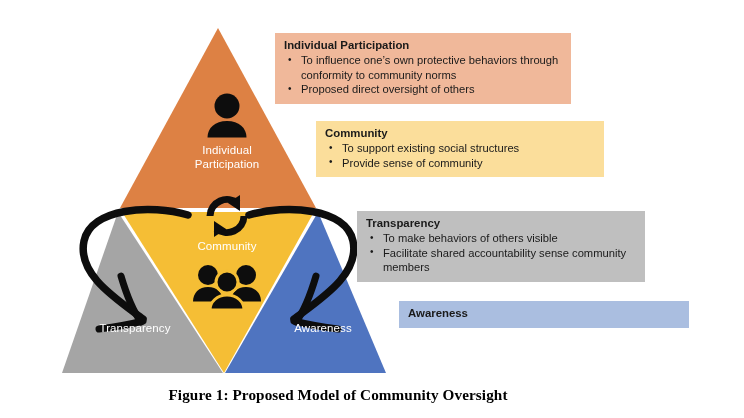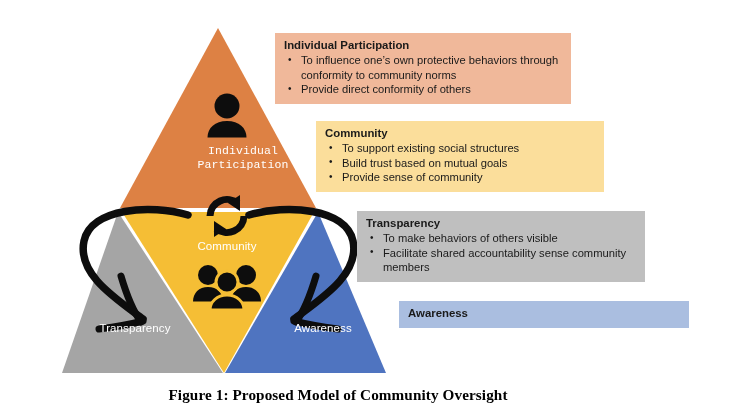--- a/index.html
+++ b/index.html
@@ -43,24 +43,23 @@
     position: absolute;
     color: #ffffff;
     font-size: 11.5px;
     line-height: 13.5px;
     text-align: center;
     letter-spacing: 0.1px;
     white-space: pre-line;
     pointer-events: none;
   }
   #label-individual {
-    left: 128px;
+    left: 112px;
     top: 122px;
     width: 120px;
-    font-family: Liberation Mono, monospace;
   }
   #label-community {
     left: 122px;
     top: 218px;
     width: 100px;
   }
   #label-transparency {
     left: 20px;
     top: 300px;
     width: 120px;
@@ -212,29 +211,28 @@
 Participation</div>
     <div class="tri-label" id="label-community">Community</div>
     <div class="tri-label" id="label-transparency">Transparency</div>
     <div class="tri-label" id="label-awareness">Awareness</div>
   </div>
 
   <div class="callout" id="callout-individual">
     <div class="callout-title">Individual Participation</div>
     <ul>
       <li>To influence one’s own protective behaviors through conformity to community norms</li>
-      <li>Provide direct conformity of others</li>
+      <li>Proposed direct oversight of others</li>
     </ul>
   </div>
 
   <div class="callout" id="callout-community">
     <div class="callout-title">Community</div>
     <ul>
       <li>To support existing social structures</li>
-      <li>Build trust based on mutual goals</li>
       <li>Provide sense of community</li>
     </ul>
   </div>
 
   <div class="callout" id="callout-transparency">
     <div class="callout-title">Transparency</div>
     <ul>
       <li>To make behaviors of others visible</li>
       <li>Facilitate shared accountability sense community members</li>
     </ul>

